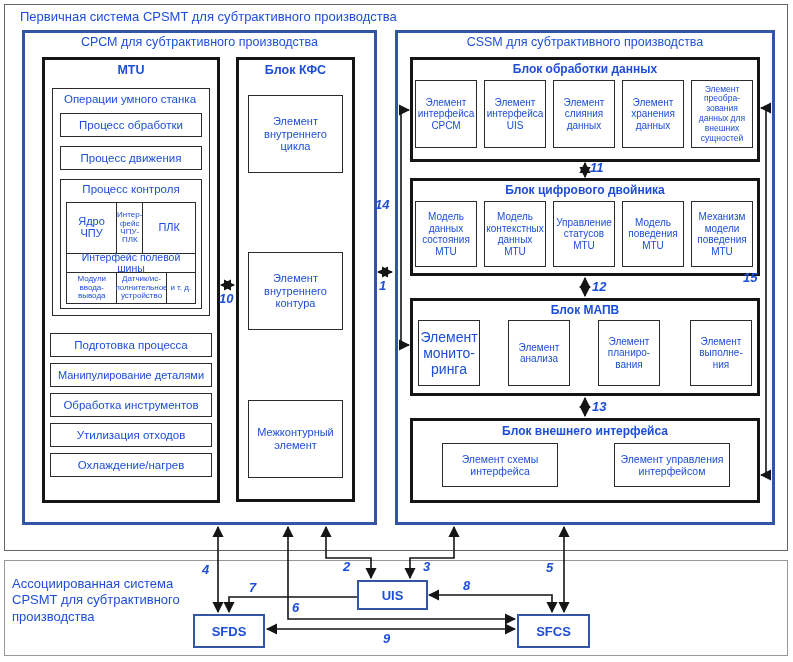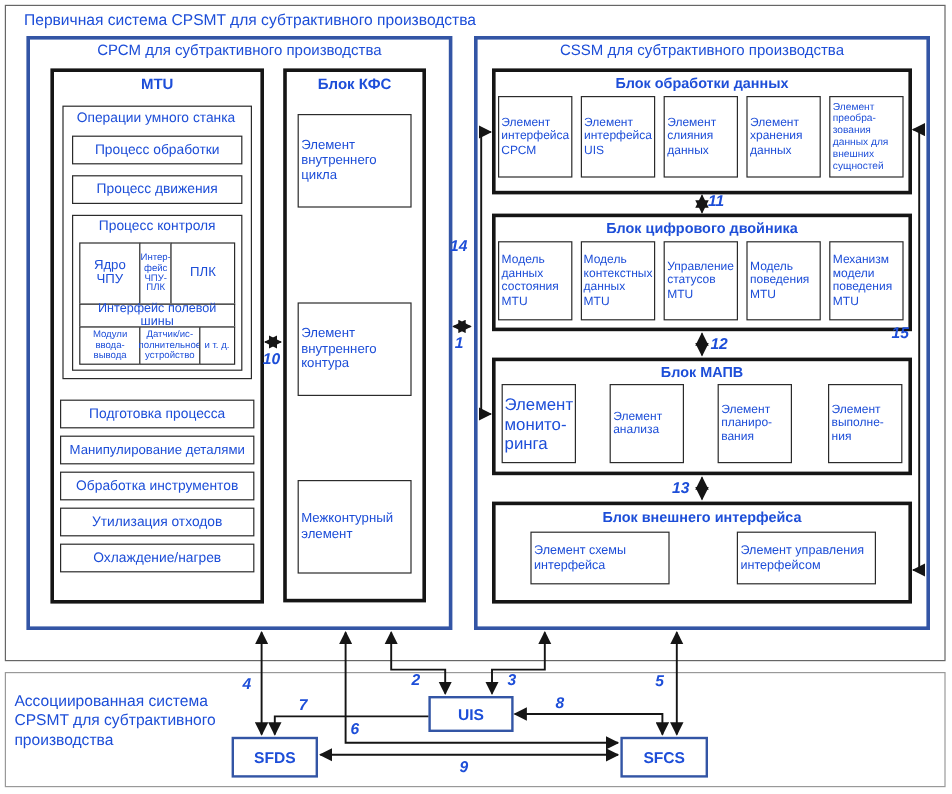--- a/index.html
+++ b/index.html
@@ -5,21 +5,21 @@
   html,body{margin:0;padding:0;background:#fff;}
   .canvas{position:relative;width:793px;height:662px;background:#fff;
           font-family:"Liberation Sans",sans-serif;color:#1d4ed8;overflow:hidden;}
   .abs{position:absolute;box-sizing:border-box;}
   .outer{border:1.5px solid #666;background:#fff;}
   .blue{border:3px solid #3355a5;background:#fff;}
   .blk{border:3px solid #151515;background:#fff;}
   .thin{border:1.2px solid #2b2b2b;background:#fff;}
   .t-main{font-size:13px;}
   .t-box{font-size:12.5px;font-weight:bold;text-align:center;}
-  .cell{display:flex;align-items:center;justify-content:center;text-align:left;
+  .cell{display:flex;align-items:center;justify-content:center;text-align:center;
         font-size:10.5px;line-height:1.15;padding:2px;}
   .cell-s{font-size:8.5px;}
   .row{display:flex;align-items:center;justify-content:center;text-align:center;
        font-size:11.5px;}
   .num{position:absolute;font-style:italic;font-weight:600;font-size:13px;}
   .sysbox{display:flex;align-items:center;justify-content:center;
           font-weight:bold;font-size:13px;border:2.5px solid #3355a5;background:#fff;}
   .ctrl-row{display:flex;}
   .ctrl-cell{border:1px solid #2b2b2b;background:#fff;display:flex;align-items:center;
              justify-content:center;text-align:center;line-height:1.05;margin-left:-1px;}
@@ -145,17 +145,17 @@
   <span class="num" style="left:423px;top:559px;">3</span>
   <span class="num" style="left:202px;top:562px;">4</span>
   <span class="num" style="left:546px;top:560px;">5</span>
   <span class="num" style="left:292px;top:600px;">6</span>
   <span class="num" style="left:249px;top:580px;">7</span>
   <span class="num" style="left:463px;top:578px;">8</span>
   <span class="num" style="left:383px;top:631px;">9</span>
   <span class="num" style="left:219px;top:291px;">10</span>
   <span class="num" style="left:590px;top:160px;">11</span>
   <span class="num" style="left:592px;top:279px;">12</span>
-  <span class="num" style="left:560px;top:399px;">13</span>
+  <span class="num" style="left:592px;top:399px;">13</span>
   <span class="num" style="left:375px;top:197px;">14</span>
   <span class="num" style="left:743px;top:270px;">15</span>
 
 </div>
 
 </body></html>

